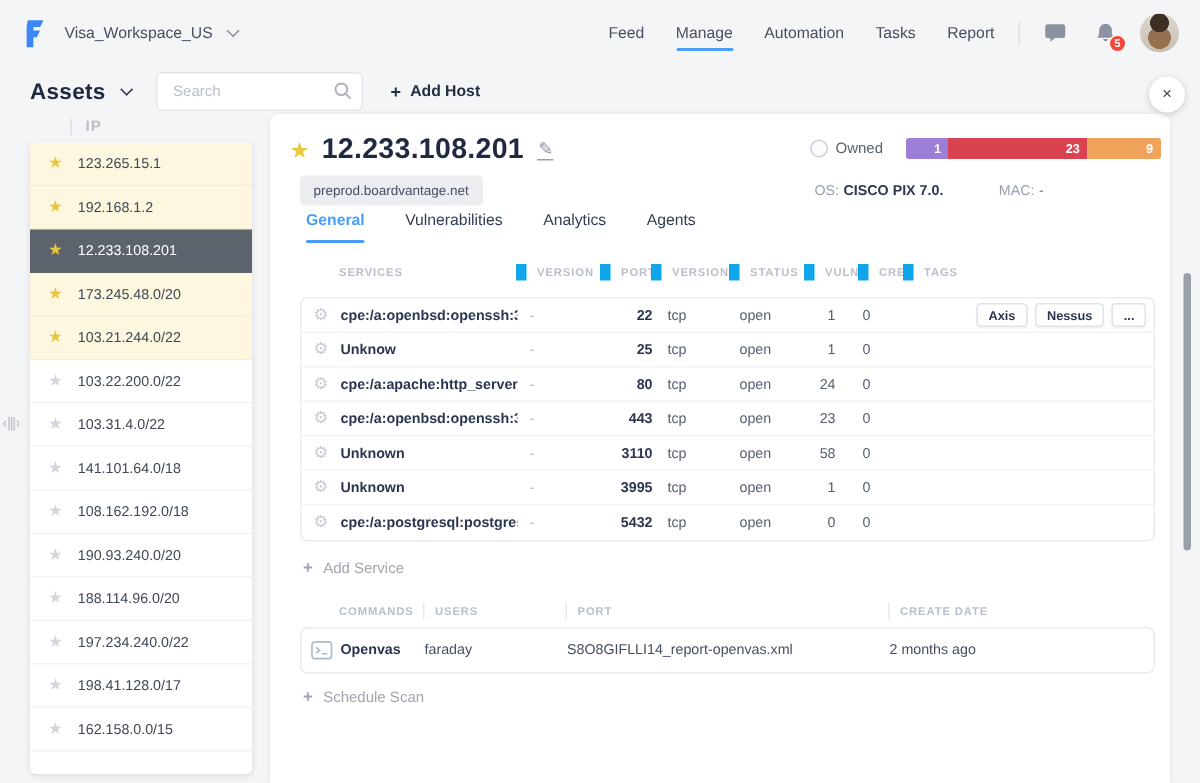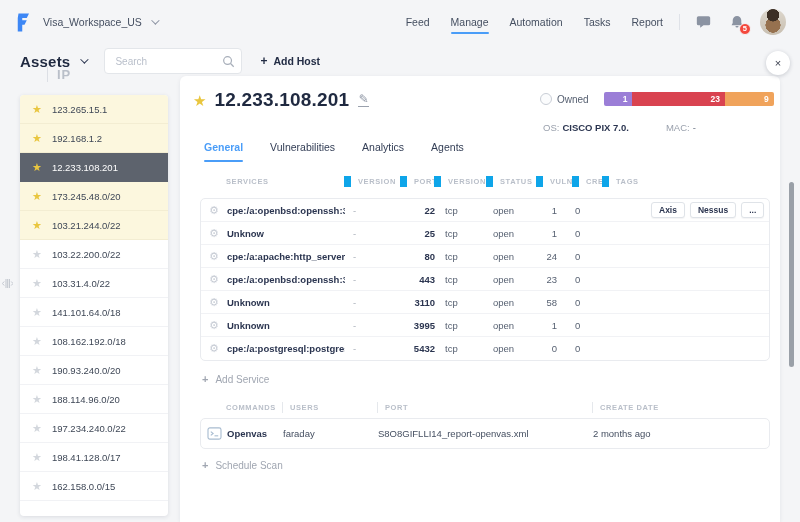--- a/index.html
+++ b/index.html
@@ -48,21 +48,21 @@
     background:#fff; padding:0 26px 0 10px; font-size:10px; color:#454f61; outline:none;
     font-family:inherit; }
   .search-box input::placeholder { color:#b9bfca; }
   .search-icon { position:absolute; right:7px; top:6px; }
   .add-host { margin-left:18px; display:flex; align-items:center; gap:6px;
     font-size:10.5px; font-weight:bold; color:#222c44; cursor:pointer; background:none; border:none;
     font-family:inherit; }
   .plus { font-size:12px; font-weight:bold; }
 
   
-  .side-head { position:absolute; left:20px; top:67px; font-size:13px; letter-spacing:.8px;
+  .side-head { position:absolute; left:20px; top:79px; font-size:10px; letter-spacing:.8px;
     color:#b9bfc9; font-weight:bold; }
   .side-head span { border-left:1px solid #dcdfe5; padding-left:9px; margin-left:27px; }
   .sidebar { position:absolute; left:20px; top:95px; width:148px; height:421px;
     background:#fff; border-radius:4px; box-shadow:0 1px 4px rgba(31,41,64,.12); overflow:hidden; }
   .ip-row { height:29px; display:flex; align-items:center; gap:10px; padding:0 8px 0 12px;
     border-bottom:1px solid #f1f2f5; cursor:pointer; }
   .ip-row .star { font-size:11px; color:#d3d7dd; line-height:1; cursor:pointer; }
   .ip-row.starred .star { color:#e9c63f; }
   .ip-row.highlighted { background:#fcf7de; border-bottom-color:#f3edd2; }
   .ip-row .ip { font-size:9.5px; color:#3e4756; }
@@ -340,20 +340,23 @@
         </div>
 
         <div class="sev-seg" style="background: rgb(240, 163, 91); flex: 48 1 0%;">
           <span>9</span>
         </div>
       </div>
   </div>
 
   <div class="pills">
 
+      <span class="pill">
+        <span>preprod.boardvantage.net</span>
+      </span>
 
     </div>
 
   <div class="os-row">
     <span>
       <span>OS:</span><b>CISCO PIX 7.0.</b>
     </span>
     <span>
       <span>MAC:</span><span class="mac-val">-</span>
     </span>

